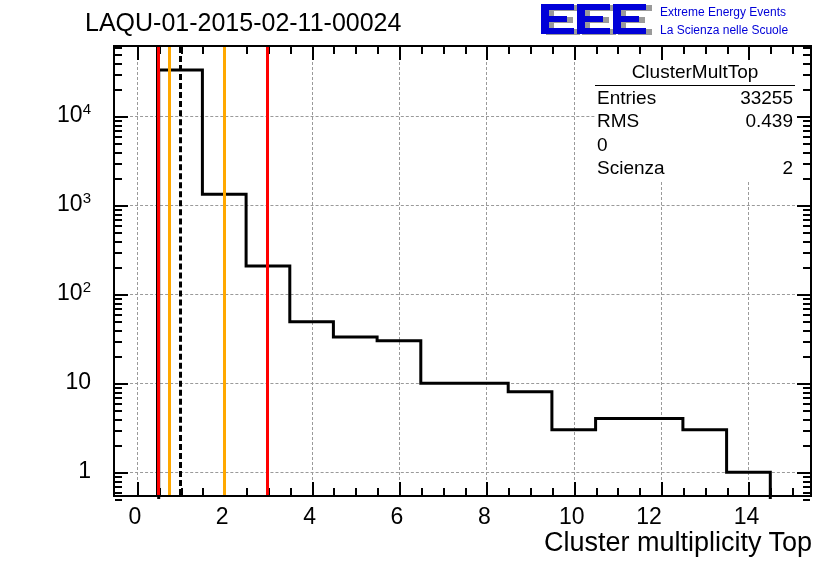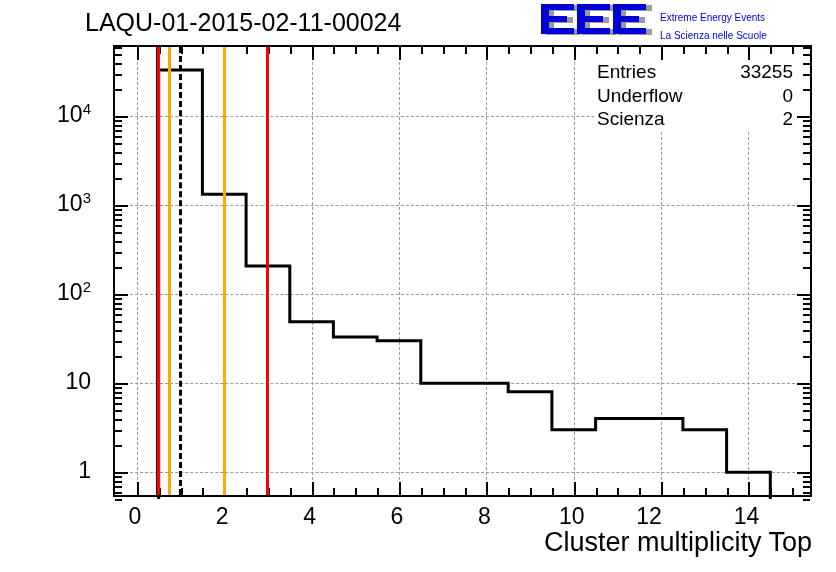--- a/index.html
+++ b/index.html
@@ -4,22 +4,22 @@
 <style>
   html,body{margin:0;padding:0;background:#fff;}
   body{width:836px;height:572px;position:relative;overflow:hidden;
        font-family:"Liberation Sans",sans-serif;color:#000;}
 
   
   #plot-title{position:absolute;left:85px;top:8px;font-size:25px;letter-spacing:0px;
               white-space:nowrap;}
   #eee-logo{position:absolute;left:538px;top:2px;width:292px;height:40px;}
   #eee-marks{position:absolute;left:0;top:0;width:120px;height:38px;}
-  #eee-text{position:absolute;left:122px;top:7px;line-height:18px;color:#0000d8;
-            font-size:10px;white-space:nowrap;}
+  #eee-text{position:absolute;left:122px;top:1px;line-height:18px;color:#0000d8;
+            font-size:12px;white-space:nowrap;}
   #eee-text div{height:18px;}
 
   
   #frame{position:absolute;left:113px;top:45px;width:699px;height:452px;
          border:2px solid #000;box-sizing:border-box;background:#fff;}
   .gridh{position:absolute;left:0;right:0;height:0;border-top:1px dashed #9a9a9a;}
   .gridv{position:absolute;top:0;bottom:0;width:0;border-left:1px dashed #9a9a9a;}
 
   
   .tk{position:absolute;background:#000;}
@@ -293,27 +293,31 @@
     <div class="xlab" style="left: 309.594px;">4</div>
     <div class="xlab" style="left: 396.969px;">6</div>
     <div class="xlab" style="left: 484.344px;">8</div>
     <div class="xlab" style="left: 571.719px;">10</div>
     <div class="xlab" style="left: 649px;">12</div>
     <div class="xlab" style="left: 746.469px;">14</div>
   </div>
 <div id="axis-title-x">Cluster multiplicity Top</div>
 
 <div id="stats">
+  <div id="stats-title">ClusterMultTop</div>
   <div id="stats-rows">
       <div class="stat-row">
         <span>Entries</span>
         <span>33255</span>
       </div>
       <div class="stat-row">
-        <span>Underflow</span>
+        <span>RMS</span>
+        <span>0.439</span>
+      </div>
+      <div class="stat-row">
         <span>0</span>
       </div>
       <div class="stat-row">
         <span>Scienza</span>
         <span>2</span>
       </div>
     </div>
 </div>
 
 </body></html>

